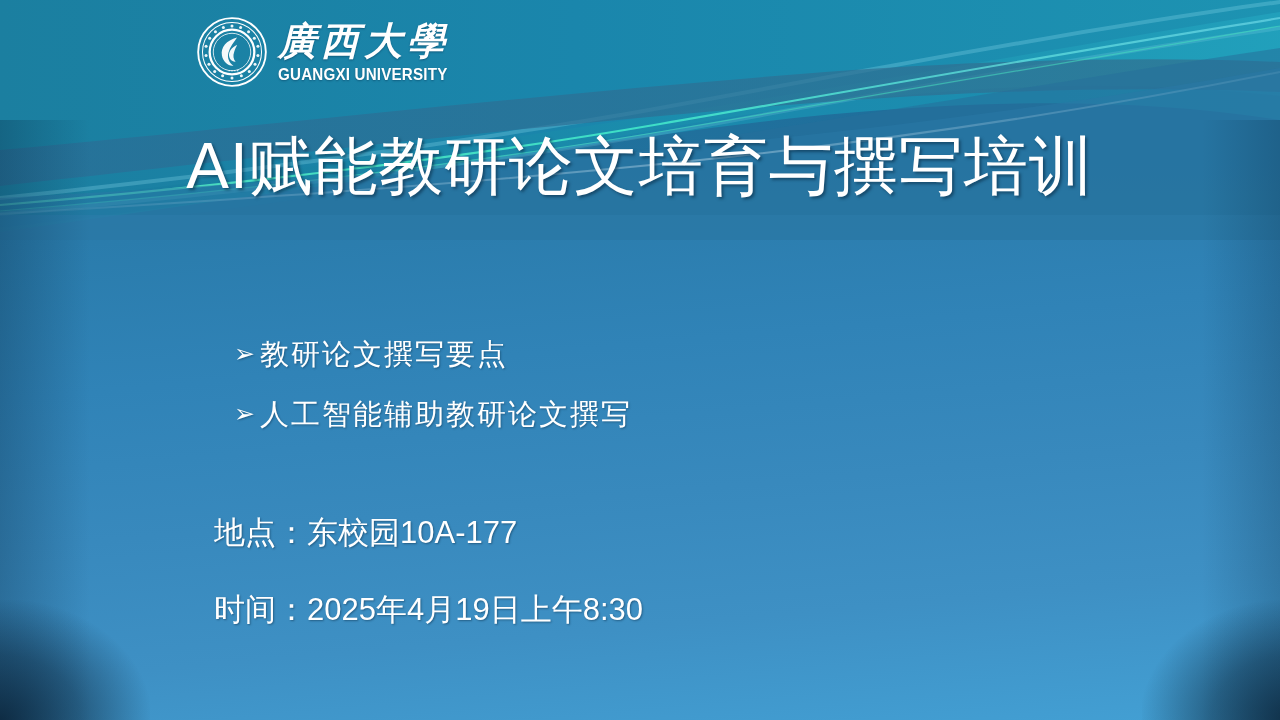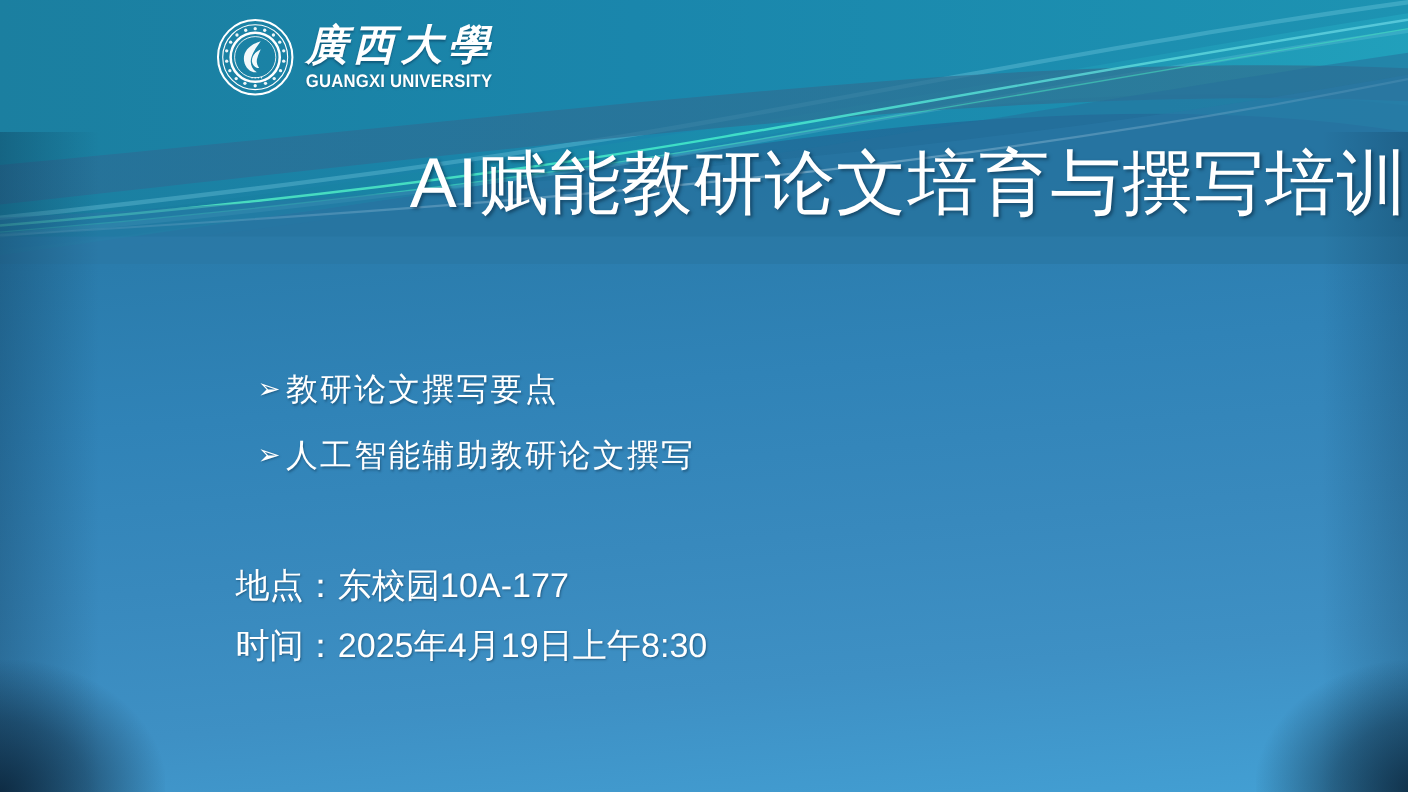--- a/index.html
+++ b/index.html
@@ -95,21 +95,21 @@
     transform-origin: left center;
     white-space: nowrap;
     text-shadow: 0 1px 2px rgba(0,40,70,0.40);
   }
 
   
   #title {
     position: absolute;
     left: 0; top: 133px;
     width: 1280px;
-    text-align: right;
+    text-align: center;
     font-family: "Liberation Sans", "DejaVu Sans", sans-serif;
     font-size: 64px;
     line-height: 1.05;
     color: #ffffff;
     letter-spacing: 1px;
     white-space: nowrap;
     text-shadow: 2px 2px 3px rgba(8,38,62,0.55);
   }
 
   
@@ -157,21 +157,21 @@
 
   .info-line {
     font-family: "Liberation Sans", "DejaVu Sans", sans-serif;
     font-size: 31px;
     color: #ffffff;
     white-space: nowrap;
     line-height: 1.25;
     text-shadow: 1px 1px 2px rgba(8,38,62,0.45);
   }
   #info-place { margin-top: 82px; }
-  #info-time  { margin-top: 16px; }
+  #info-time  { margin-top: 39px; }
 </style>
 </head>
 <body>
 
 <div id="slide">
 
   <div id="banner">
     <svg width="1280" height="240" viewBox="0 0 1280 240" xmlns="http://www.w3.org/2000/svg">
       <defs>
         <linearGradient id="gTealA" x1="0" y1="0" x2="1" y2="0">

